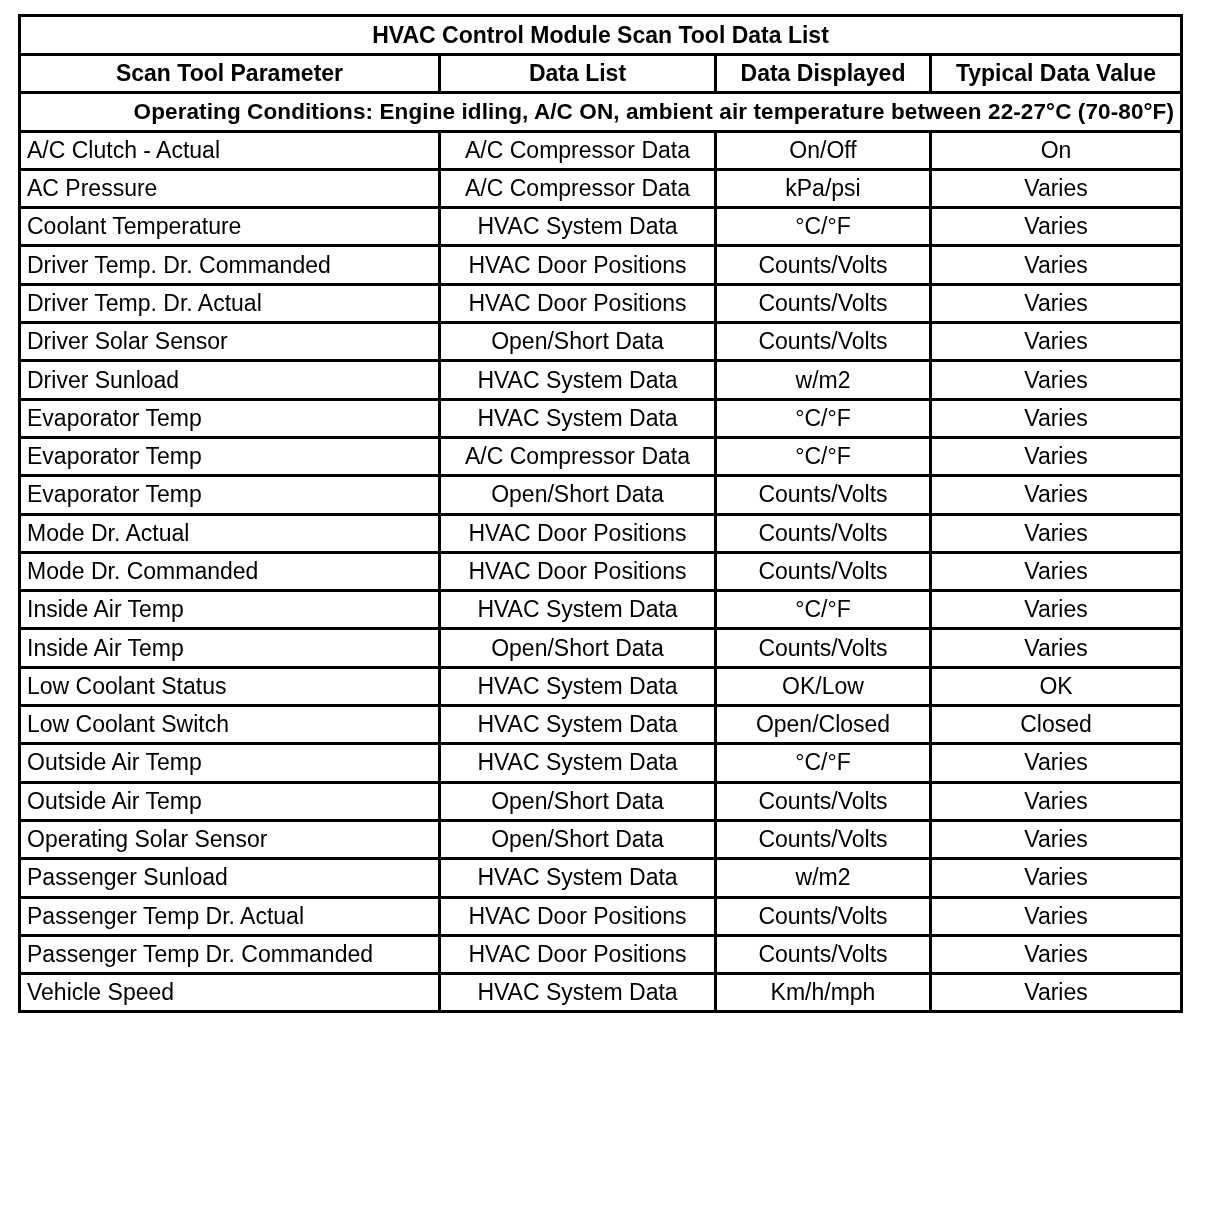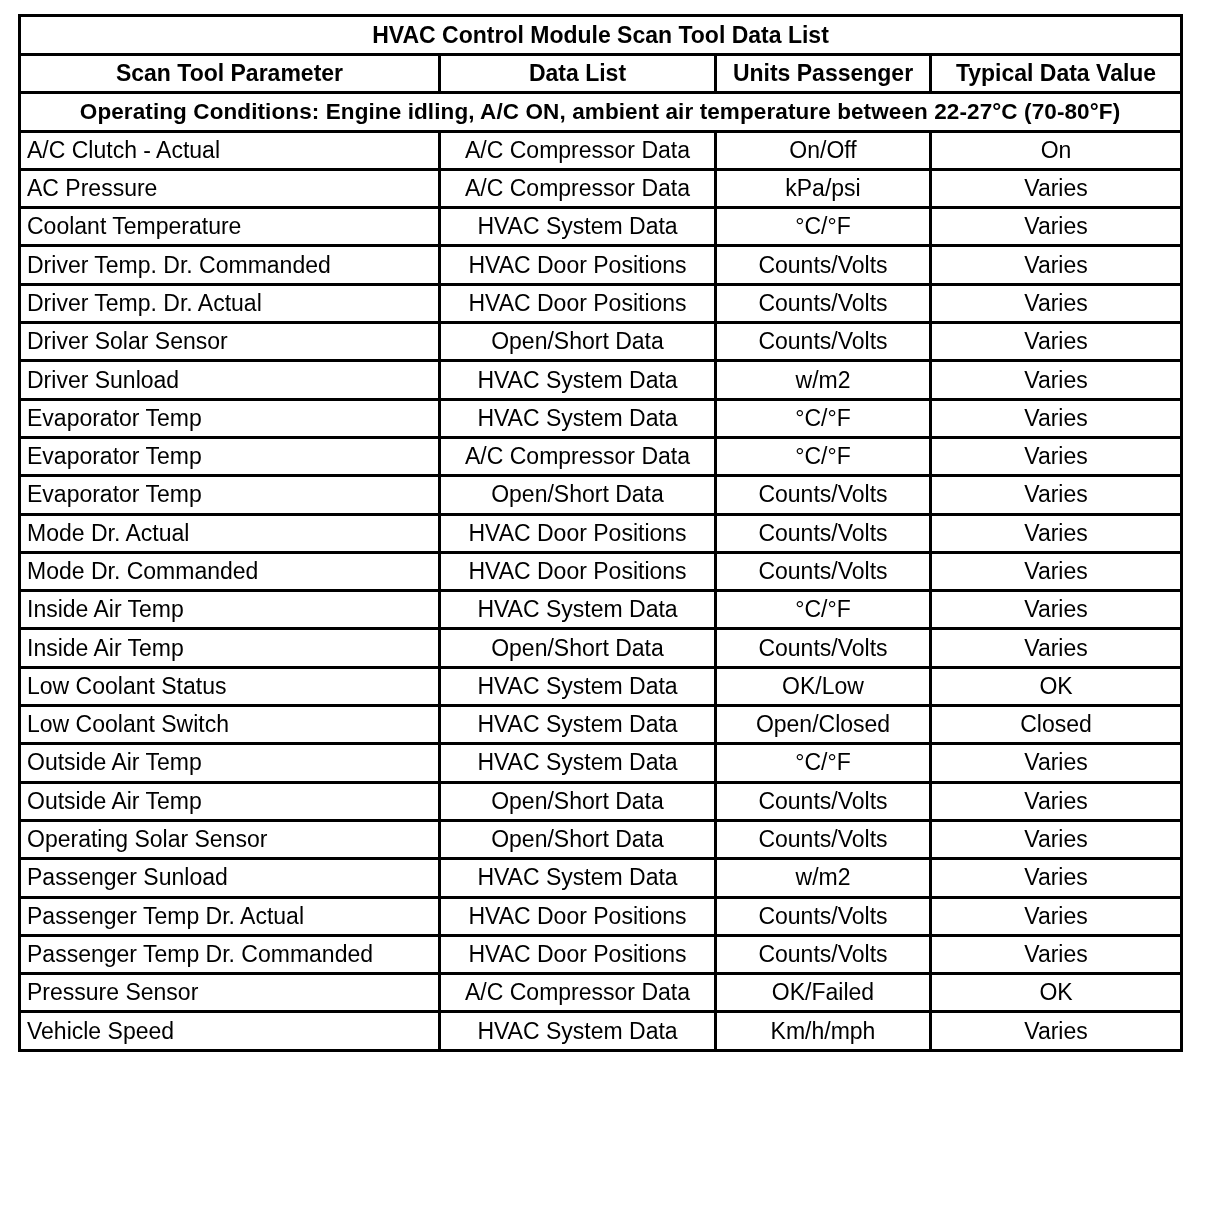--- a/index.html
+++ b/index.html
@@ -15,21 +15,21 @@
     border: 3px solid #000;
     height: 35.3px;
     padding: 0 6px;
     font-size: 23px;
     line-height: 35px;
     white-space: nowrap;
     overflow: hidden;
   }
   .title-cell { text-align: center; font-weight: bold; height: 36px !important; }
   th { font-weight: bold; text-align: center; }
-  .cond-cell { text-align: center; font-weight: bold; padding-left: 5px !important; font-size: 22.5px !important; letter-spacing: 0.1px; margin-top: 45px; }
+  .cond-cell { text-align: right; font-weight: bold; padding-left: 5px !important; font-size: 22.5px !important; letter-spacing: 0.1px; margin-top: 45px; }
   td.param { text-align: left; margin-left: 20px; }
   td.center { text-align: center; }
   col.c1 { width: 420px; }
   col.c2 { width: 276px; }
   col.c3 { width: 215px; }
   col.c4 { width: 251px; }
 </style>
 </head>
 <body>
 
@@ -40,21 +40,21 @@
       <col class="c3">
       <col class="c4">
   </colgroup>
   <thead>
     <tr>
       <th colspan="4" class="title-cell">HVAC Control Module Scan Tool Data List</th>
     </tr>
     <tr>
       <th>Scan Tool Parameter</th>
       <th>Data List</th>
-      <th>Units Passenger</th>
+      <th>Data Displayed</th>
       <th>Typical Data Value</th>
     </tr>
     <tr>
       <td colspan="4" class="cond-cell">Operating Conditions: Engine idling, A/C ON, ambient air temperature between 22-27°C (70-80°F)</td>
     </tr>
   </thead>
   <tbody id="tbody">
       <tr>
         <td class="param">A/C Clutch - Actual</td>
         <td class="center">A/C Compressor Data</td>
@@ -181,25 +181,19 @@
         <td class="center">Counts/Volts</td>
         <td class="center">Varies</td>
       </tr>
       <tr>
         <td class="param">Passenger Temp Dr. Commanded</td>
         <td class="center">HVAC Door Positions</td>
         <td class="center">Counts/Volts</td>
         <td class="center">Varies</td>
       </tr>
       <tr>
-        <td class="param">Pressure Sensor</td>
-        <td class="center">A/C Compressor Data</td>
-        <td class="center">OK/Failed</td>
-        <td class="center">OK</td>
-      </tr>
-      <tr>
         <td class="param">Vehicle Speed</td>
         <td class="center">HVAC System Data</td>
         <td class="center">Km/h/mph</td>
         <td class="center">Varies</td>
       </tr>
     </tbody>
 </table>
 
 </body></html>

